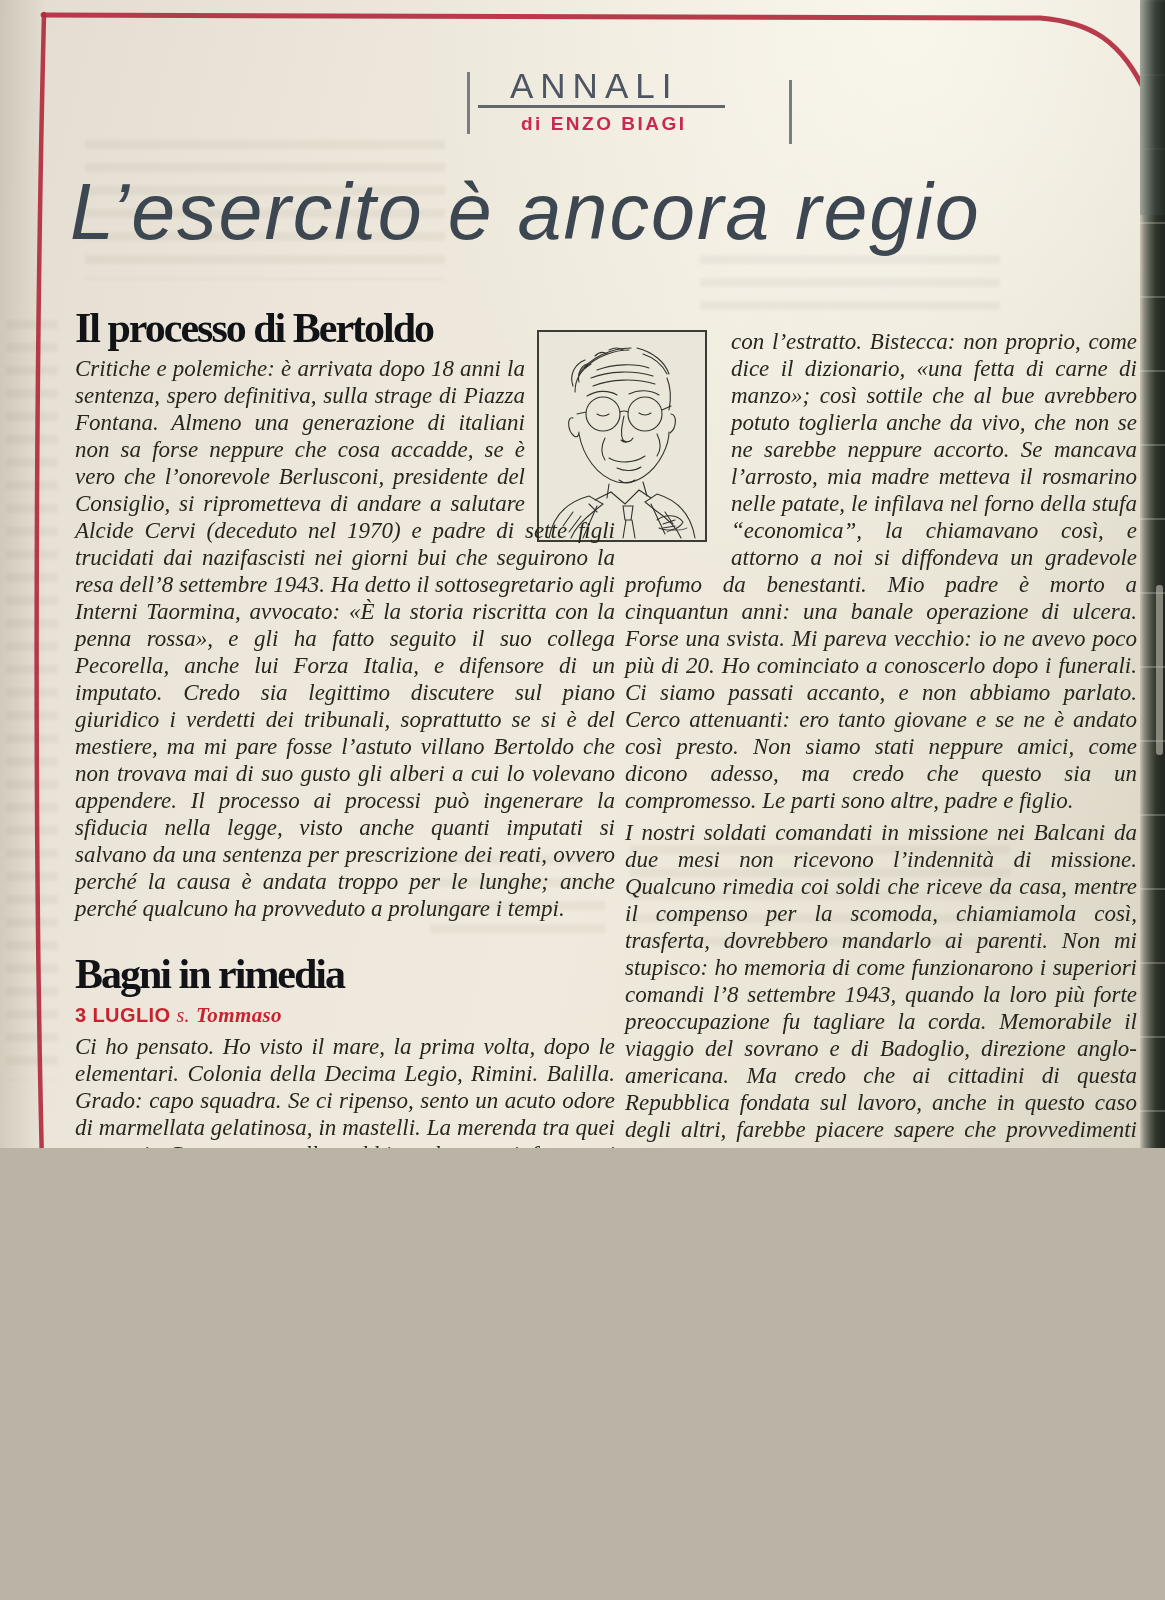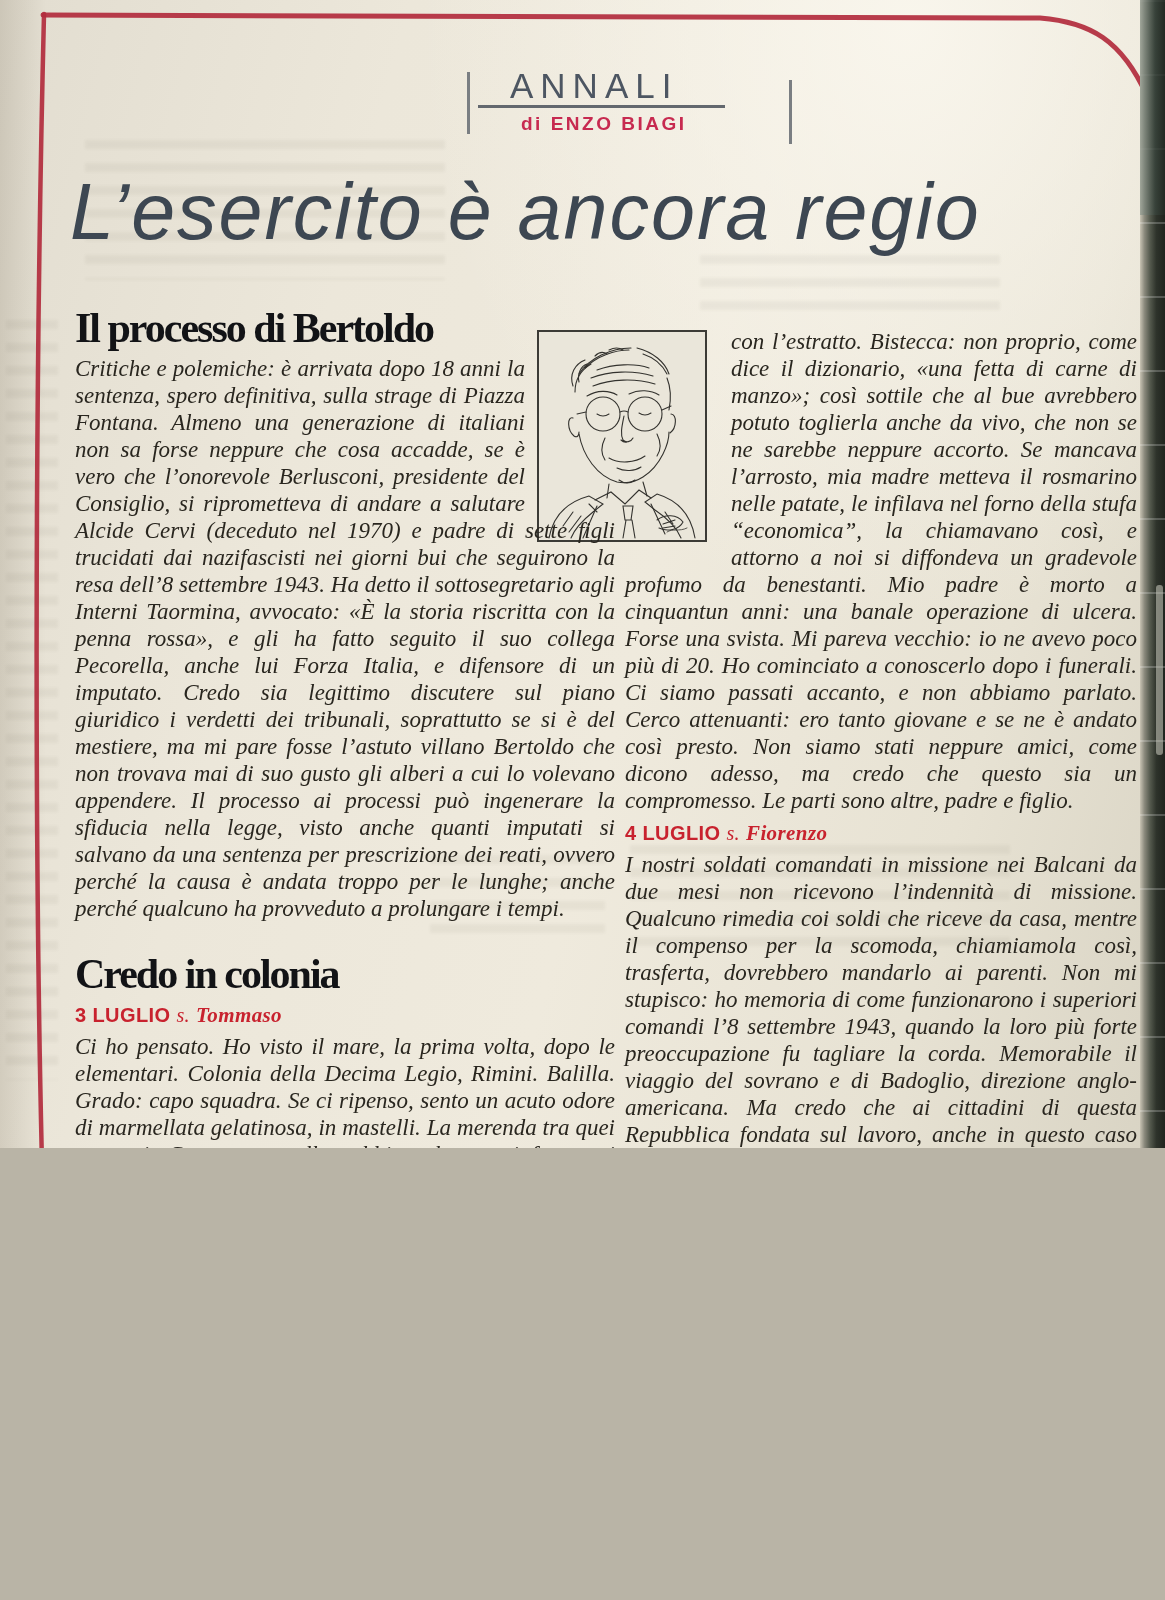--- a/index.html
+++ b/index.html
@@ -125,29 +125,28 @@
       <path d="M118,186 C126,180 138,180 144,188 C140,196 128,198 120,194 M124,190 L136,186 M124,194 L136,192"></path>
       <path d="M24,192 L34,178 M30,198 L42,182 M134,190 L126,178"></path>
       <path d="M128,198 C134,194 140,198 148,194" stroke-width=".8"></path>
     </svg>
   </div>
 
   <div class="col col-left">
     <h2>Il processo di Bertoldo</h2>
     <p class="body"><span class="spacer-r"></span><span>Critiche e polemiche: è arrivata dopo 18 anni la sentenza, spero definitiva, sulla strage di Piazza Fontana. Almeno una generazione di italiani non sa forse neppure che cosa accadde, se è vero che l’onorevole Berlusconi, presidente del Consiglio, si riprometteva di andare a salutare Alcide Cervi (deceduto nel 1970) e padre di sette figli trucidati dai nazifascisti nei giorni bui che seguirono la resa dell’8 settembre 1943. Ha detto il sottosegretario agli Interni Taormina, avvocato: «È la storia riscritta con la penna rossa», e gli ha fatto seguito il suo collega Pecorella, anche lui Forza Italia, e difensore di un imputato. Credo sia legittimo discutere sul piano giuridico i verdetti dei tribunali, soprattutto se si è del mestiere, ma mi pare fosse l’astuto villano Bertoldo che non trovava mai di suo gusto gli alberi a cui lo volevano appendere. Il processo ai processi può ingenerare la sfiducia nella legge, visto anche quanti imputati si salvano da una sentenza per prescrizione dei reati, ovvero perché la causa è andata troppo per le lunghe; anche perché qualcuno ha provveduto a prolungare i tempi.</span></p>
 
-    <h2 class="mt1">Credo in colonia</h2>
+    <h2 class="mt1">Bagni in rimedia</h2>
     <div class="dateline"><span>3 LUGLIO</span> <span class="sp">s.</span> <span class="saint">Tommaso</span></div>
     <p class="body"><span>Ci ho pensato. Ho visto il mare, la prima volta, dopo le elementari. Colonia della Decima Legio, Rimini. Balilla. Grado: capo squadra. Se ci ripenso, sento un acuto odore di marmellata gelatinosa, in mastelli. La merenda tra quei capanni. Con tutta quella sabbia; almeno ci fossero i cammelli, pensavo. Non so nuotare, e anche adesso faccio finta di giocare coi bambini che si tirano il pallone verso la riva. Mio padre venne a trovarmi una domenica, con il treno popolare. Portava camicia, cravatta e giacca. Non si slacciò neppure il colletto. Ci sedemmo in un angolo, noi due soli. Aveva, infilata in tasca, una bottiglia di birra. «Hai sete?», mi domandò. Io mi vergognavo un poco, i miei compagni ci stavano osservando; era goffo, impacciato, così poco balneare, e dissi di no. «Sei contento?», mi chiedeva. «Vi divertite?». A me sarebbe piaciuto tornare a casa, andare a Bologna con lui, ma aveva pagato 120 lire, il medico aveva detto che era una buona cura per la gola, disse che l’acqua salata e lo iodio facevano bene, e gli raccontai che avevo vinto la gara di corsa. In valigia, gliela mostrai, c’era la medaglia, con il duce con l’elmetto. Ci ripenso: a casa mia non stavamo tanto male. Camera e cucina, ma non ci mancava nulla. Tutto, diciamo così, ma un po’ accomodato. Tonsille infiammate: pastiglie uso Valda. Mutande: tessuto misto lino. Liquore per gli ospiti: Strega, ma fatto</span></p>
   </div>
 
   <div class="col col-right">
     <p class="body" style="margin-top:0;"><span class="spacer-l"></span><span>con l’estratto. Bistecca: non proprio, come dice il dizionario, «una fetta di carne di manzo»; così sottile che al bue avrebbero potuto toglierla anche da vivo, che non se ne sarebbe neppure accorto. Se mancava l’arrosto, mia madre metteva il rosmarino nelle patate, le infilava nel forno della stufa “economica”, la chiamavano così, e attorno a noi si diffondeva un gradevole profumo da benestanti. Mio padre è morto a cinquantun anni: una banale operazione di ulcera. Forse una svista. Mi pareva vecchio: io ne avevo poco più di 20. Ho cominciato a conoscerlo dopo i funerali. Ci siamo passati accanto, e non abbiamo parlato. Cerco attenuanti: ero tanto giovane e se ne è andato così presto. Non siamo stati neppure amici, come dicono adesso, ma credo che questo sia un compromesso. Le parti sono altre, padre e figlio.</span></p>
 
-    <div class="dateline"><span>4 LUGLIO</span> <span class="sp">s.</span> <span class="saint">Fiorenzo</span></div>
     <p class="body"><span>I nostri soldati comandati in missione nei Balcani da due mesi non ricevono l’indennità di missione. Qualcuno rimedia coi soldi che riceve da casa, mentre il compenso per la scomoda, chiamiamola così, trasferta, dovrebbero mandarlo ai parenti. Non mi stupisco: ho memoria di come funzionarono i superiori comandi l’8 settembre 1943, quando la loro più forte preoccupazione fu tagliare la corda. Memorabile il viaggio del sovrano e di Badoglio, direzione anglo-americana. Ma credo che ai cittadini di questa Repubblica fondata sul lavoro, anche in questo caso degli altri, farebbe piacere sapere che provvedimenti sono stati presi contro i responsabili di questa vergogna. È stupido e immorale continuare a dare la colpa alla burocrazia: ci sono anche settanta famiglie di soldati al verde. So benissimo anche che questa nota non avrà nessun effetto: ma credo sia dovere di coscienza denunciare questo comportamento.</span></p>
   </div>
 
   <div class="credit">AP</div>
   <div class="caption">Badoglio italiani in missione in Albania</div>
   <div class="photo">
     <svg width="500" height="370" viewBox="0 0 500 370" preserveAspectRatio="none">
       <defs>
         <linearGradient id="sky" x1="0" y1="0" x2="0" y2="1">
           <stop offset="0" stop-color="#c0cdd3"></stop>

